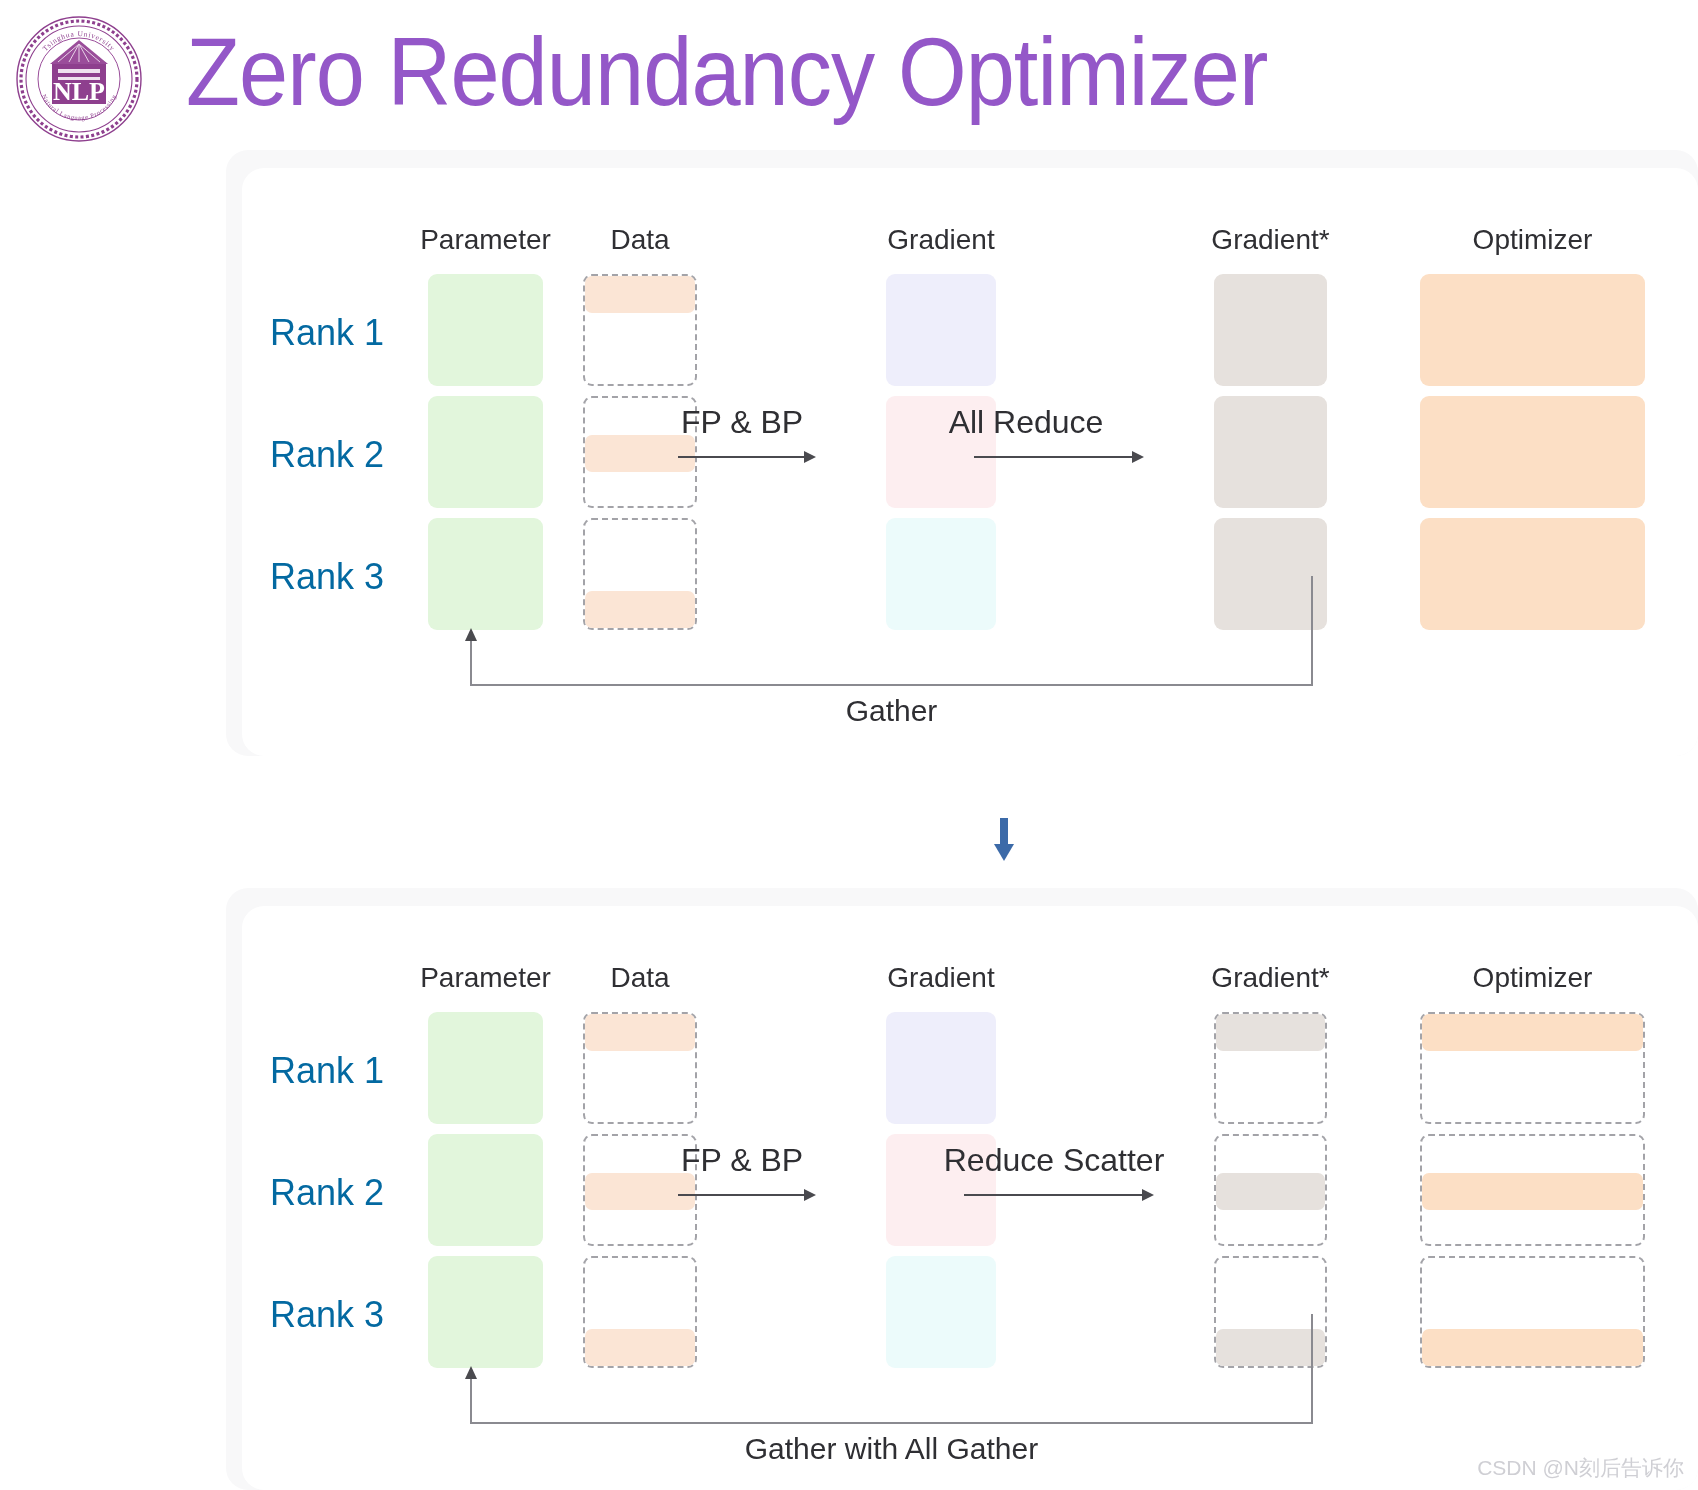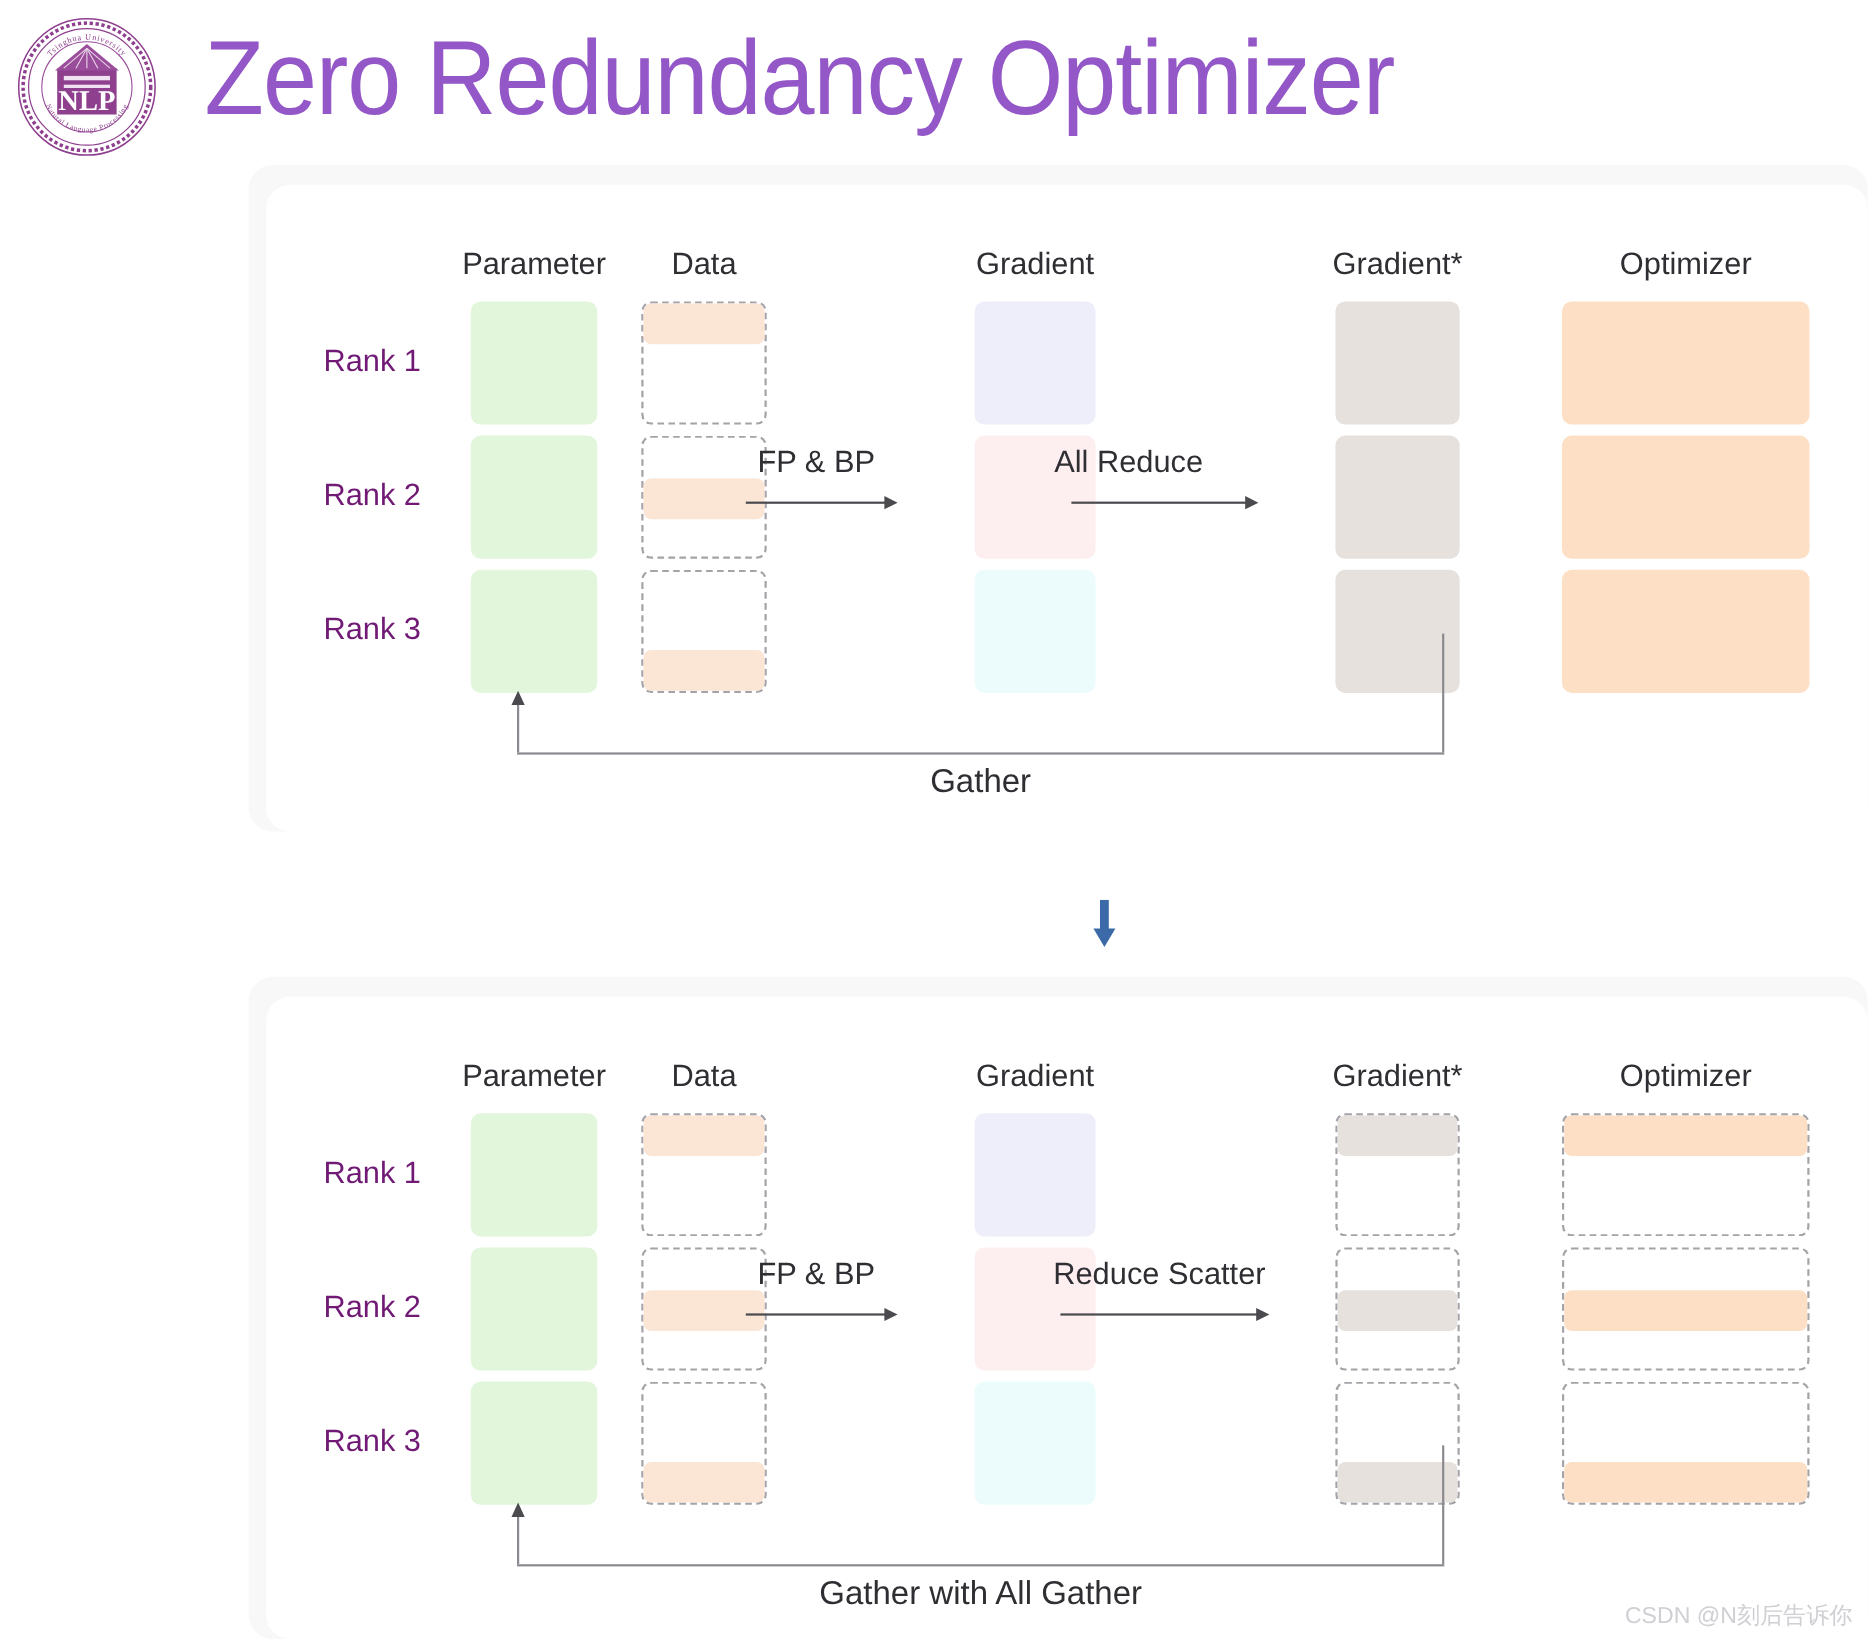--- a/index.html
+++ b/index.html
@@ -69,45 +69,44 @@
     font-size: 28px;
     color: #2f2f33;
     text-align: center;
     white-space: nowrap;
     transform: translateX(-50%);
   }
 
   
   .rank-label {
     position: absolute;
-    font-size: 28px;
-    color: #701a75;
-    white-space: nowrap;
-    margin-left: 24px;
+    font-size: 36px;
+    color: #0369a1;
+    white-space: nowrap;
   }
 
   
   .cell {
     position: absolute;
     border-radius: 9px;
     box-sizing: border-box;
   }
   .cell.dashed {
     border: 2px dashed #a3a3a8;
     background: #ffffff;
   }
   .band {
     position: absolute;
     left: 0;
     border-radius: 7px;
     box-sizing: border-box;
   }
   .flow-label {
     position: absolute;
-    font-size: 28px;
+    font-size: 32px;
     color: #2f2f33;
     white-space: nowrap;
     transform: translateX(-50%);
     text-align: center;
   }
   .flow-line {
     position: absolute;
     height: 2px;
     background: #4a4a4f;
   }

